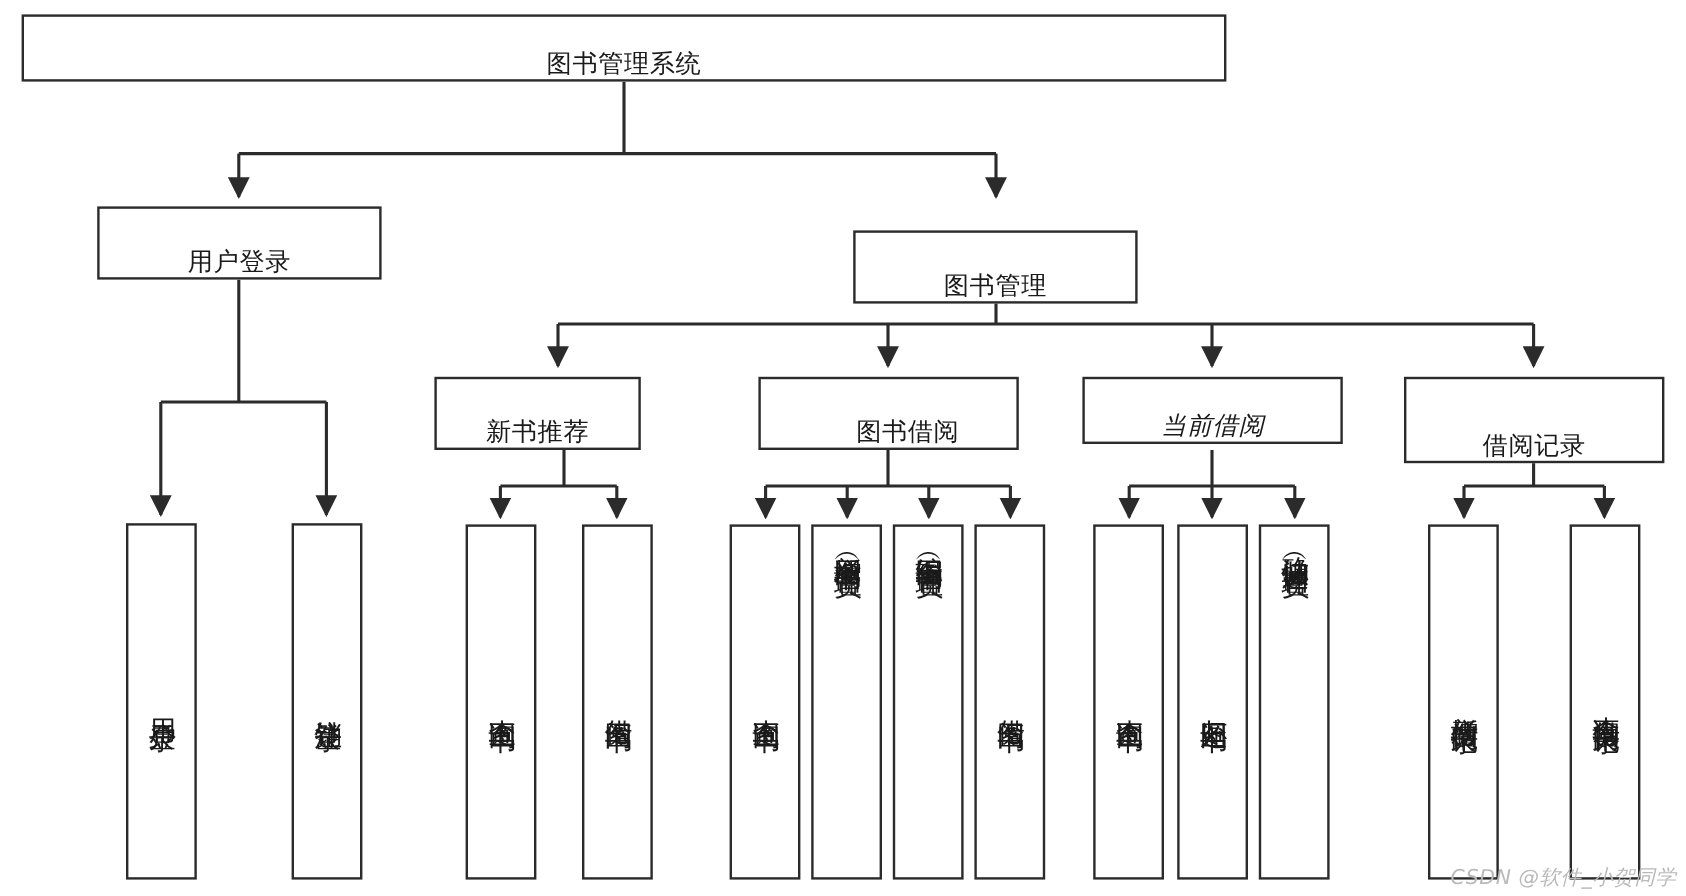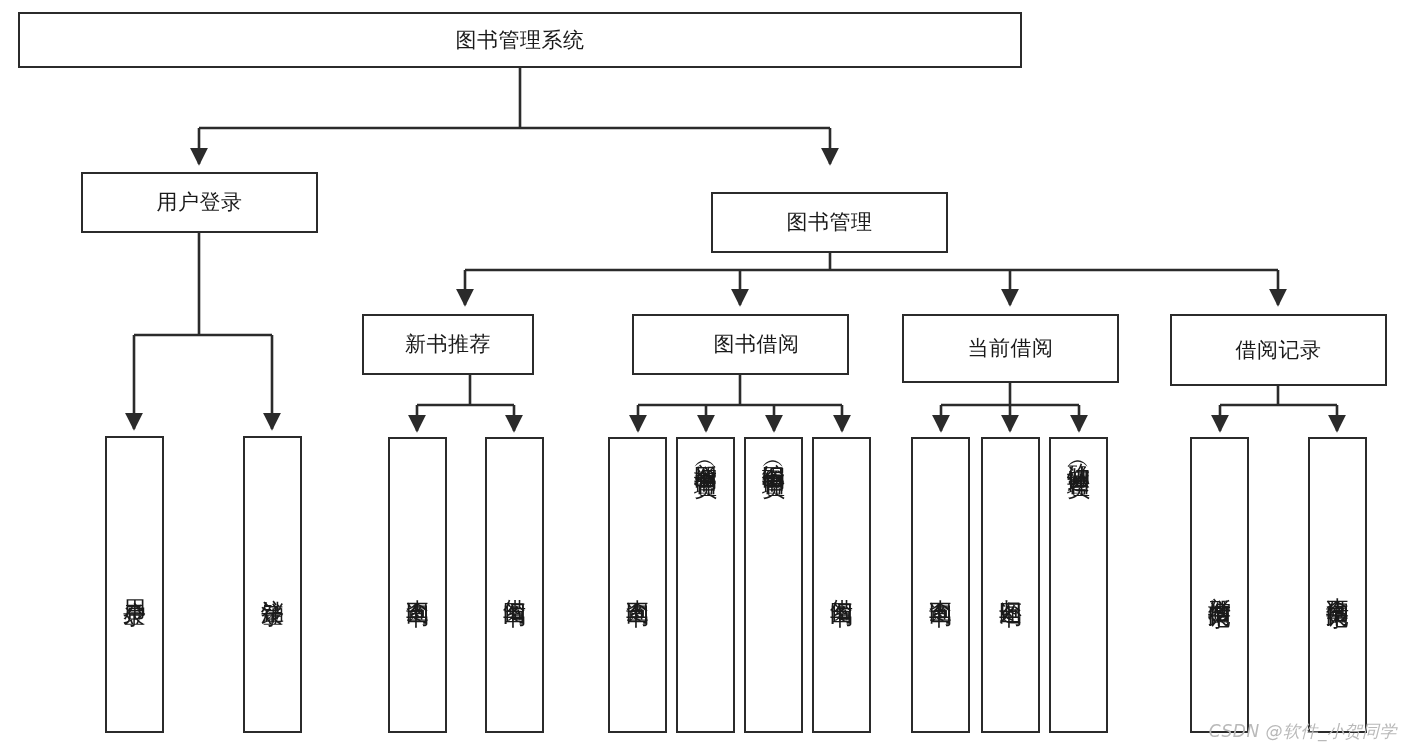--- a/index.html
+++ b/index.html
@@ -26,21 +26,21 @@
     width: 1405px;
     height: 747px;
     pointer-events: none;
   }
   .node {
     position: absolute;
     box-sizing: border-box;
     background: #ffffff;
     border: 2px solid #2b2b2b;
     display: flex;
-    align-items: center;
+    align-items: flex-end;
     justify-content: center;
     color: #1a1a1a;
   }
   .node .label {
     display: block;
     text-align: center;
     line-height: 1.18;
     white-space: pre;
   }
   .node.horizontal .label {
@@ -145,21 +145,21 @@
   </div>
 
   <div class="node horizontal" style="left:362px; top:314px; width:172px; height:61px;">
     <span class="label">新书推荐</span>
   </div>
 
   <div class="node horizontal" style="left:632px; top:314px; width:217px; height:61px;padding-left:32px;">
     <span class="label">图书借阅</span>
   </div>
 
-  <div class="node horizontal" style="left:902px; top:314px; width:217px; height:69px;">
+  <div class="node horizontal" style="left:902px; top:314px; width:217px; height:56px;font-style:italic;">
     <span class="label">当前借阅</span>
   </div>
 
   <div class="node horizontal" style="left:1170px; top:314px; width:217px; height:72px;">
     <span class="label">借阅记录</span>
   </div>
 
   <div class="node vertical centered" style="left:105px; top:436px; width:59px; height:297px;">
     <span class="label">用户登录</span>
   </div>

